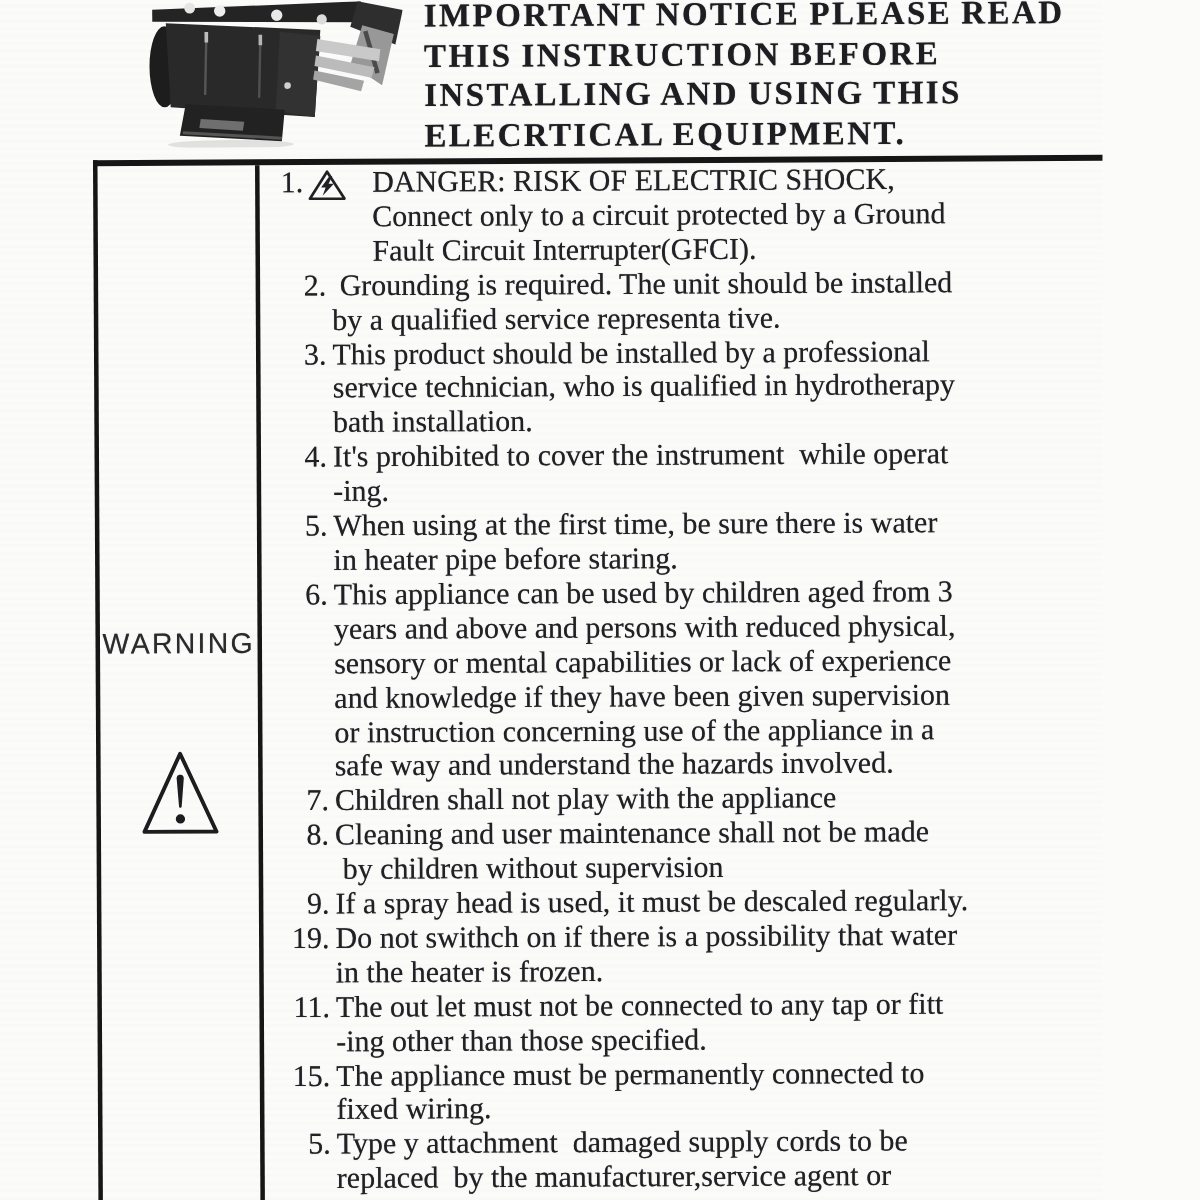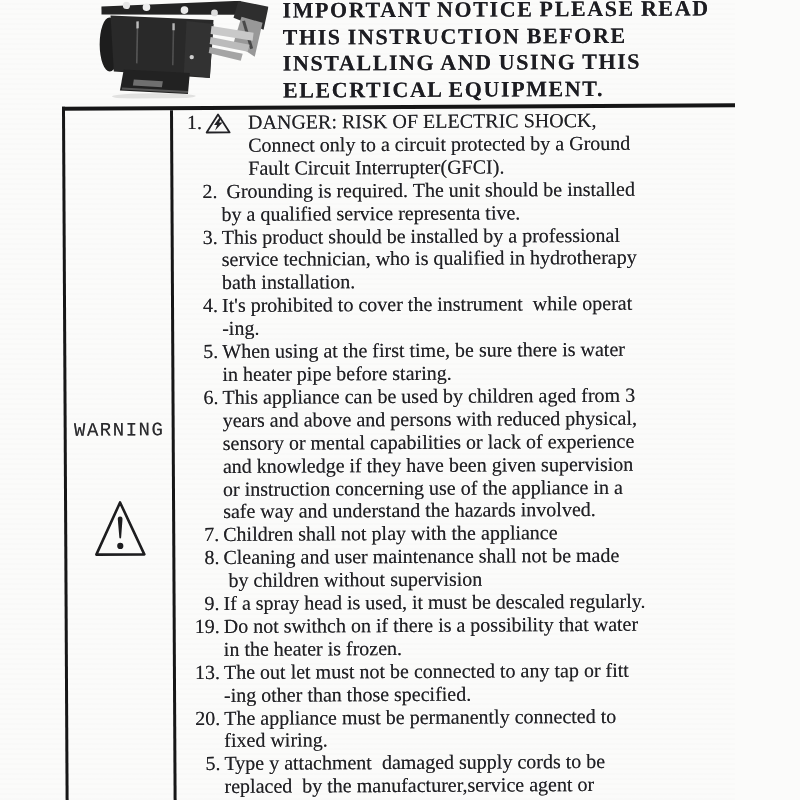--- a/index.html
+++ b/index.html
@@ -36,21 +36,21 @@
     box-sizing:border-box;
     border-left:3px solid #161617;border-right:3px solid #161617;border-top:4px solid #161617;
     display:flex;background:transparent;
   }
   .wcell-left{
     position:relative;width:105px;flex:0 0 105px;
     border-right:3px solid #161617;box-sizing:content-box;
   }
   .warn-label{
     position:absolute;top:309px;left:0;width:100%;text-align:center;
-    font-family:Liberation Mono, monospace;
+    font-family:Liberation Sans, sans-serif;
     font-size:19px;letter-spacing:1.5px;color:#2b2b2e;
     text-shadow:0 0 .5px rgba(40,40,45,.6);
   }
   .warn-triangle{position:absolute;top:388px;left:26px;}
 
   .wcell-right{flex:1;padding:1px 0 0 13px;box-sizing:border-box;overflow:hidden;}
 
   .witem{display:flex;align-items:flex-start;}
   .lead{
     flex:0 0 31px;width:31px;text-align:right;
@@ -181,27 +181,27 @@
           <span class="itext">If a spray head is used, it must be descaled regularly.</span>
         </div>
 
         <div class="witem">
           <span class="lead">19.</span>
           <span class="itext">Do not swithch on if there is a possibility that water
 in the heater is frozen.</span>
         </div>
 
         <div class="witem">
-          <span class="lead">13.</span>
+          <span class="lead">11.</span>
           <span class="itext">The out let must not be connected to any tap or fitt
 -ing other than those specified.</span>
         </div>
 
         <div class="witem">
-          <span class="lead">20.</span>
+          <span class="lead">15.</span>
           <span class="itext">The appliance must be permanently connected to
 fixed wiring.</span>
         </div>
 
         <div class="witem">
           <span class="lead">5.</span>
           <span class="itext">Type y attachment  damaged supply cords to be
 replaced  by the manufacturer,service agent or</span>
         </div>
 

